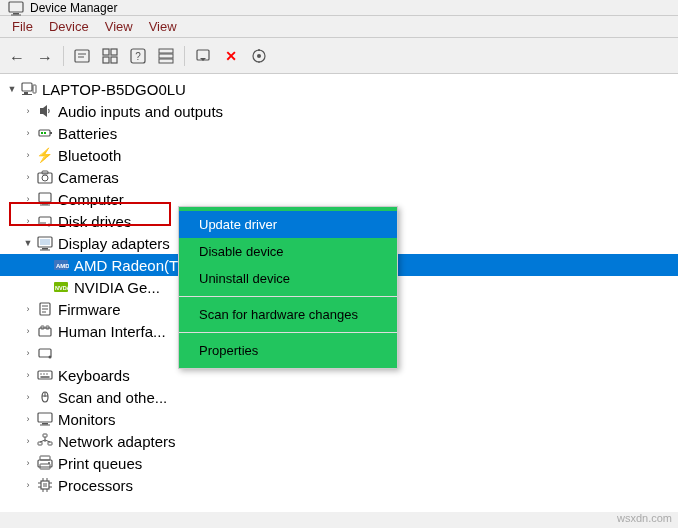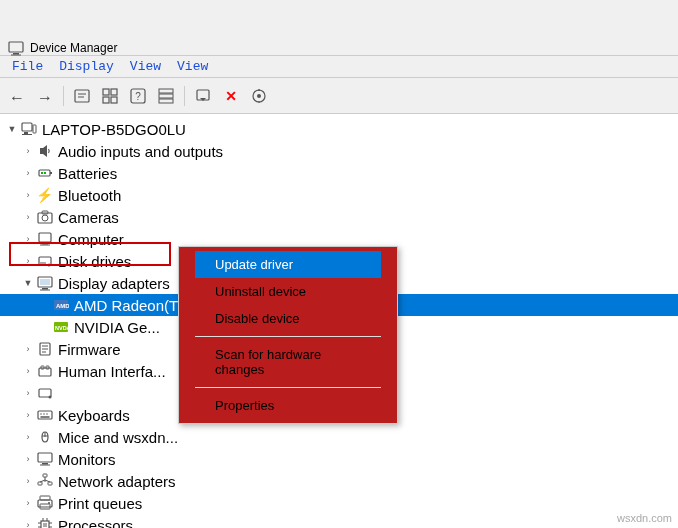--- a/index.html
+++ b/index.html
@@ -13,21 +13,20 @@
     }
 
     
     .title-bar {
       background: #f0f0f0;
       height: 16px;
       display: flex;
       align-items: center;
       padding: 0 8px;
       border-bottom: 1px solid #ccc;
-      margin-top: 40px;
     }
     .title-bar-icon {
       width: 16px;
       height: 16px;
       margin-right: 6px;
     }
     .title-bar-text {
       font-size: 12px;
       font-weight: normal;
       color: #000;
@@ -39,22 +38,21 @@
       height: 22px;
       display: flex;
       align-items: center;
       padding: 0 4px;
       border-bottom: 1px solid #ccc;
     }
     .menu-item {
       padding: 2px 8px;
       font-size: 13px;
       cursor: pointer;
-      color: #1d4ed8;
-      font-family: Liberation Mono, monospace;
+      color: #7f1d1d;
     }
 
     
     .toolbar {
       background: #f0f0f0;
       height: 36px;
       display: flex;
       align-items: center;
       padding: 0 4px;
       border-bottom: 1px solid #ccc;
@@ -129,25 +127,25 @@
     .tree-label {
       font-size: 15px;
     }
 
     
     .context-menu {
       position: absolute;
       left: 178px;
       top: 132px;
       width: 220px;
-      background: #b91c1c;
+      background: #22c55e;
       border: 1px solid #ccc;
       box-shadow: 2px 2px 6px rgba(0,0,0,0.3);
       z-index: 100;
-      padding: 4px 16px;
+      padding: 4px 0;
     }
     .context-menu-item {
       padding: 6px 20px;
       cursor: pointer;
       font-size: 13px;
       color: #000;
       display: flex;
       align-items: center;
     }
     .context-menu-item.active {
@@ -193,21 +191,21 @@
       <rect x="1" y="2" width="14" height="10" rx="1" fill="none" stroke="#555" stroke-width="1.2"></rect>
       <rect x="5" y="13" width="6" height="1.5" fill="#555"></rect>
       <rect x="3" y="14.5" width="10" height="1" fill="#555"></rect>
     </svg>
   </div>
   <span class="title-bar-text">Device Manager</span>
 </div>
 
 <div class="menu-bar">
   <div class="menu-item">File</div>
-  <div class="menu-item">Display</div>
+  <div class="menu-item">Device</div>
   <div class="menu-item">View</div>
   <div class="menu-item">View</div>
 </div>
 
 <div class="toolbar">
   <div class="toolbar-btn">←</div>
   <div class="toolbar-btn">→</div>
   <div class="toolbar-separator"></div>
   <div class="toolbar-btn">
     <svg width="18" height="18" viewBox="0 0 18 18">
@@ -426,21 +424,21 @@
 
     <div class="tree-item" style="padding-left: 20px;">
       <span class="tree-expand">›</span>
       <span class="tree-icon">
         <svg width="16" height="16" viewBox="0 0 16 16">
           <path d="M5,8 Q5,3 8,3 Q11,3 11,8 Q11,13 8,13 Q5,13 5,8 Z" fill="none" stroke="#555" stroke-width="1.2"></path>
           <line x1="8" y1="3" x2="8" y2="8" stroke="#555" stroke-width="1"></line>
           <line x1="5" y1="7" x2="11" y2="7" stroke="#555" stroke-width="1"></line>
         </svg>
       </span>
-      <span class="tree-label">Mice and wsxdn...</span>
+      <span class="tree-label">Scan and othe...</span>
     </div>
 
     <div class="tree-item" style="padding-left: 20px;">
       <span class="tree-expand">›</span>
       <span class="tree-icon">
         <svg width="16" height="16" viewBox="0 0 16 16">
           <rect x="1" y="2" width="14" height="9" rx="1" fill="none" stroke="#555" stroke-width="1.2"></rect>
           <rect x="5" y="12" width="6" height="1.5" fill="#555"></rect>
           <rect x="3" y="13.5" width="10" height="1" fill="#555"></rect>
         </svg>
@@ -497,24 +495,24 @@
 
   </div>
 
   <div class="red-outline"></div>
 
   <div class="context-menu">
     <div class="context-menu-item active">
       <span>Update driver</span>
     </div>
     <div class="context-menu-item">
+      <span>Disable device</span>
+    </div>
+    <div class="context-menu-item">
       <span>Uninstall device</span>
-    </div>
-    <div class="context-menu-item">
-      <span>Disable device</span>
     </div>
     <div class="context-menu-separator"></div>
     <div class="context-menu-item">
       <span>Scan for hardware changes</span>
     </div>
     <div class="context-menu-separator"></div>
     <div class="context-menu-item bold">
       <span>Properties</span>
     </div>
   </div>

